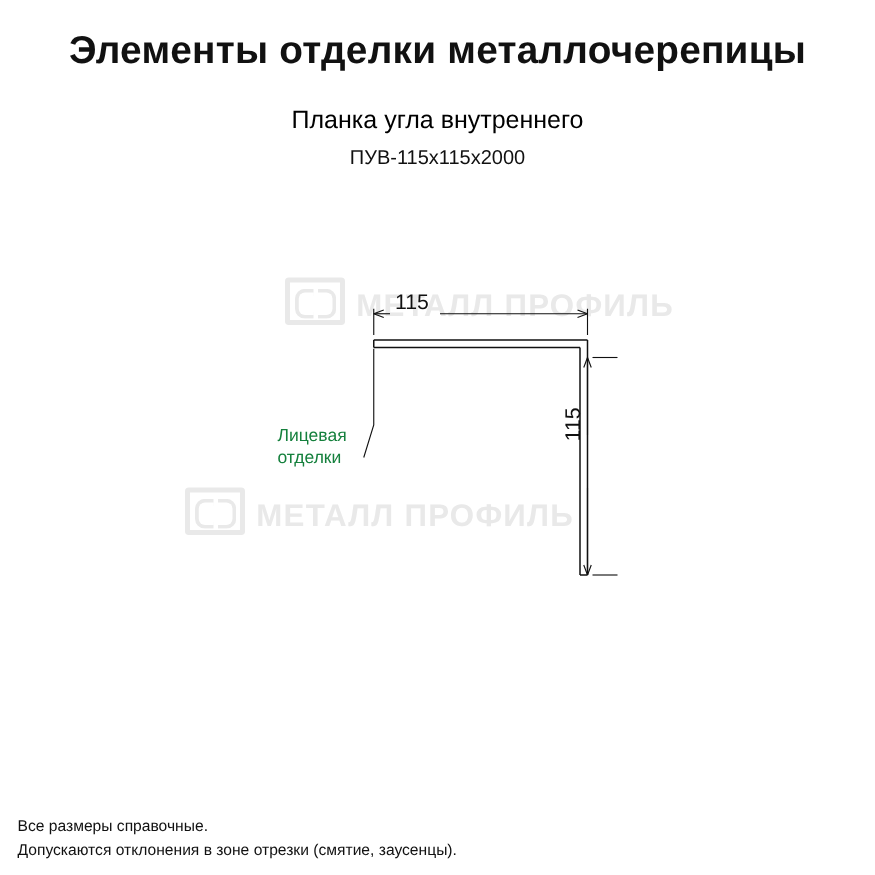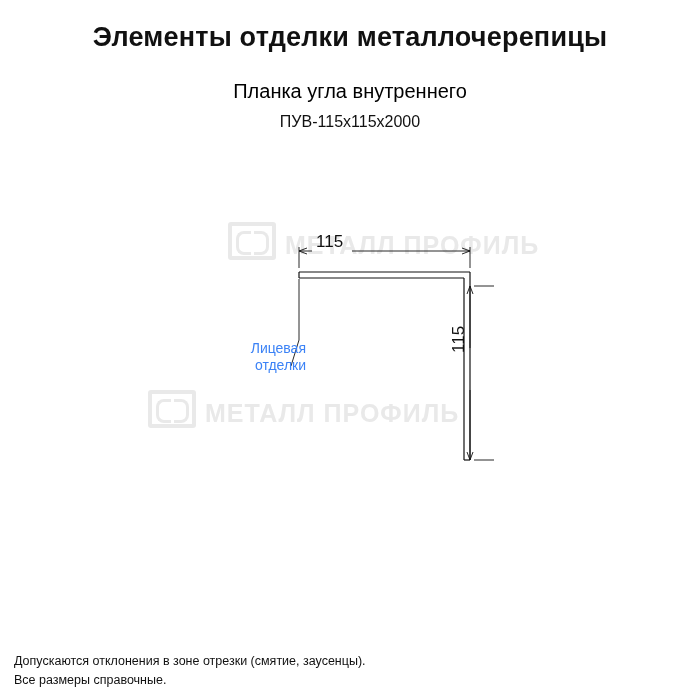--- a/index.html
+++ b/index.html
@@ -23,21 +23,21 @@
   
   .header {
     position: absolute;
     top: 0;
     left: 0;
     width: 700px;
     text-align: center;
   }
   .title-main {
     margin-top: 22px;
-    font-size: 27px;
+    font-size: 31px;
     font-weight: bold;
     letter-spacing: 0.2px;
     color: #111111;
   }
   .title-sub {
     margin-top: 27px;
     font-size: 20px;
     font-weight: normal;
     color: #000000;
   }
@@ -114,22 +114,22 @@
     top: 353px;
     transform: rotate(-90deg);
     transform-origin: left top;
   }
   .face-label {
     position: absolute;
     left: 222px;
     top: 340px;
     font-size: 14px;
     line-height: 17px;
-    color: #3b82f6;
-    text-align: right;
+    color: #15803d;
+    text-align: left;
     width: 84px;
   }
   
   .footer {
     position: absolute;
     left: 14px;
     bottom: 10px;
     font-size: 12.5px;
     line-height: 19px;
     color: #111111;
@@ -205,17 +205,17 @@
     <div class="dim-label dim-top">115</div>
     <div class="dim-label dim-right">115</div>
 
     <div class="face-label">
       <div>Лицевая</div>
       <div>отделки</div>
     </div>
   </div>
 
   <div class="footer">
+    <div>Все размеры справочные.</div>
     <div>Допускаются отклонения в зоне отрезки (смятие, заусенцы).</div>
-    <div>Все размеры справочные.</div>
   </div>
 
 </div>
 
 </body></html>

